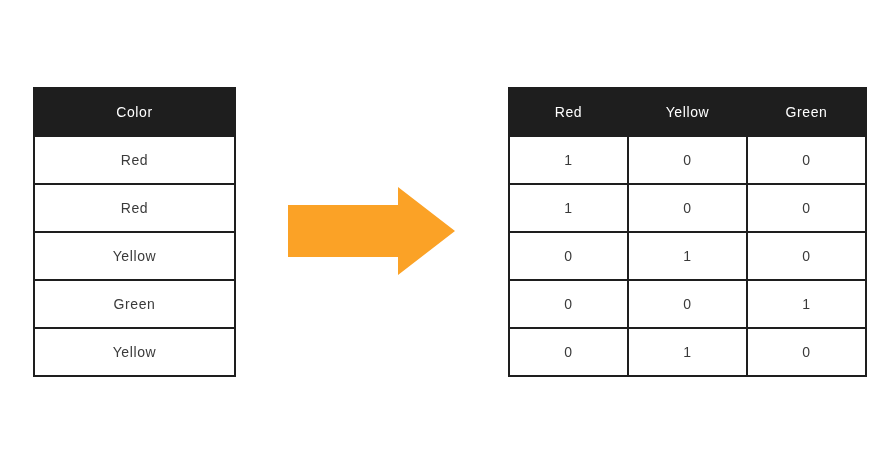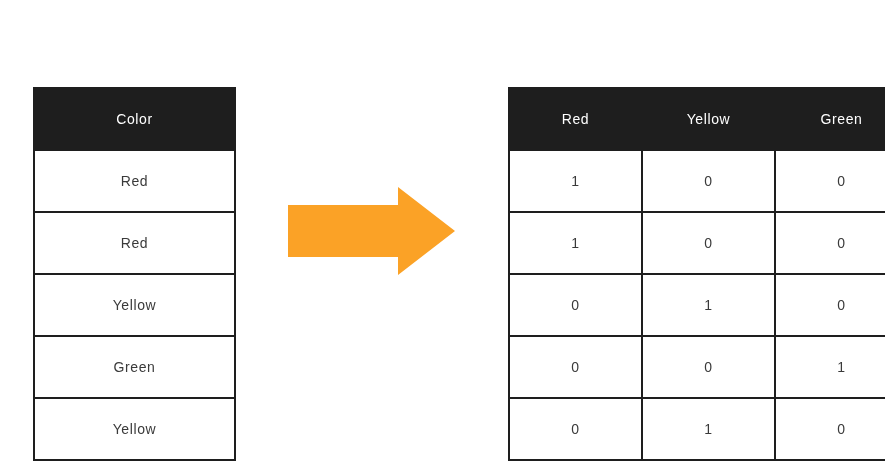--- a/index.html
+++ b/index.html
@@ -23,21 +23,21 @@
   }
   .tbl td, .tbl th {
     border: 2px solid #1e1e1e;
     text-align: center;
     vertical-align: middle;
     height: 44px; 
     font-size: 14px;
     font-weight: normal;
     letter-spacing: 0.6px;
     color: #3a3a3a;
-    padding: 8px;
+    padding: 1px;
   }
   .tbl th {
     background: #1e1e1e;
     color: #ffffff;
   }
   #left-table {
     left: 33px;
     top: 87px;
     width: 203px;
   }

